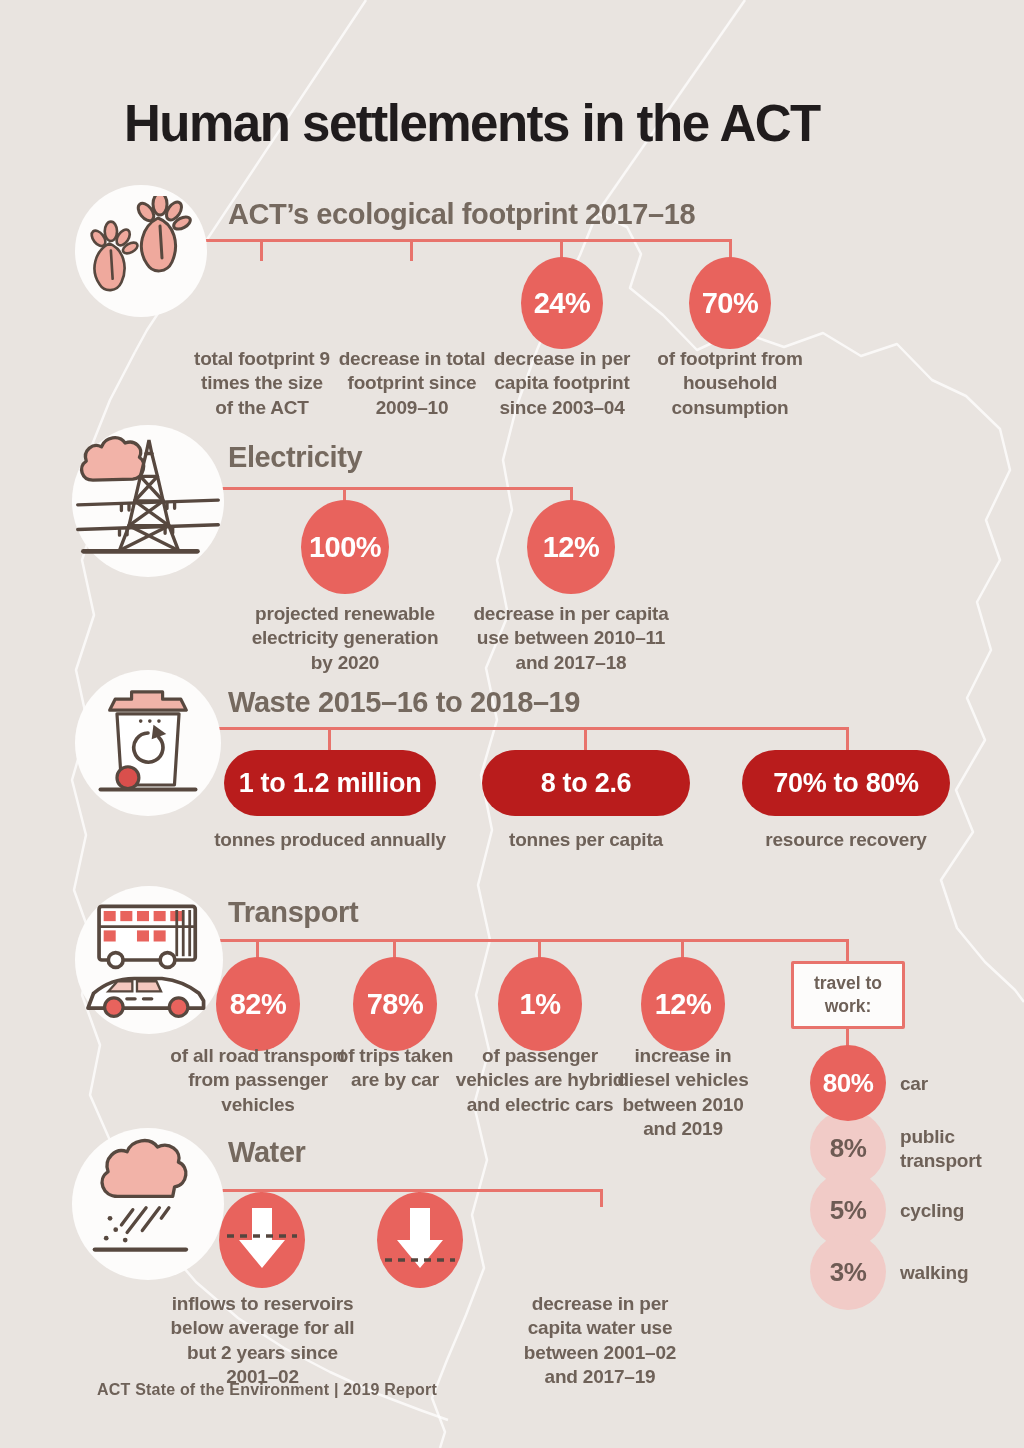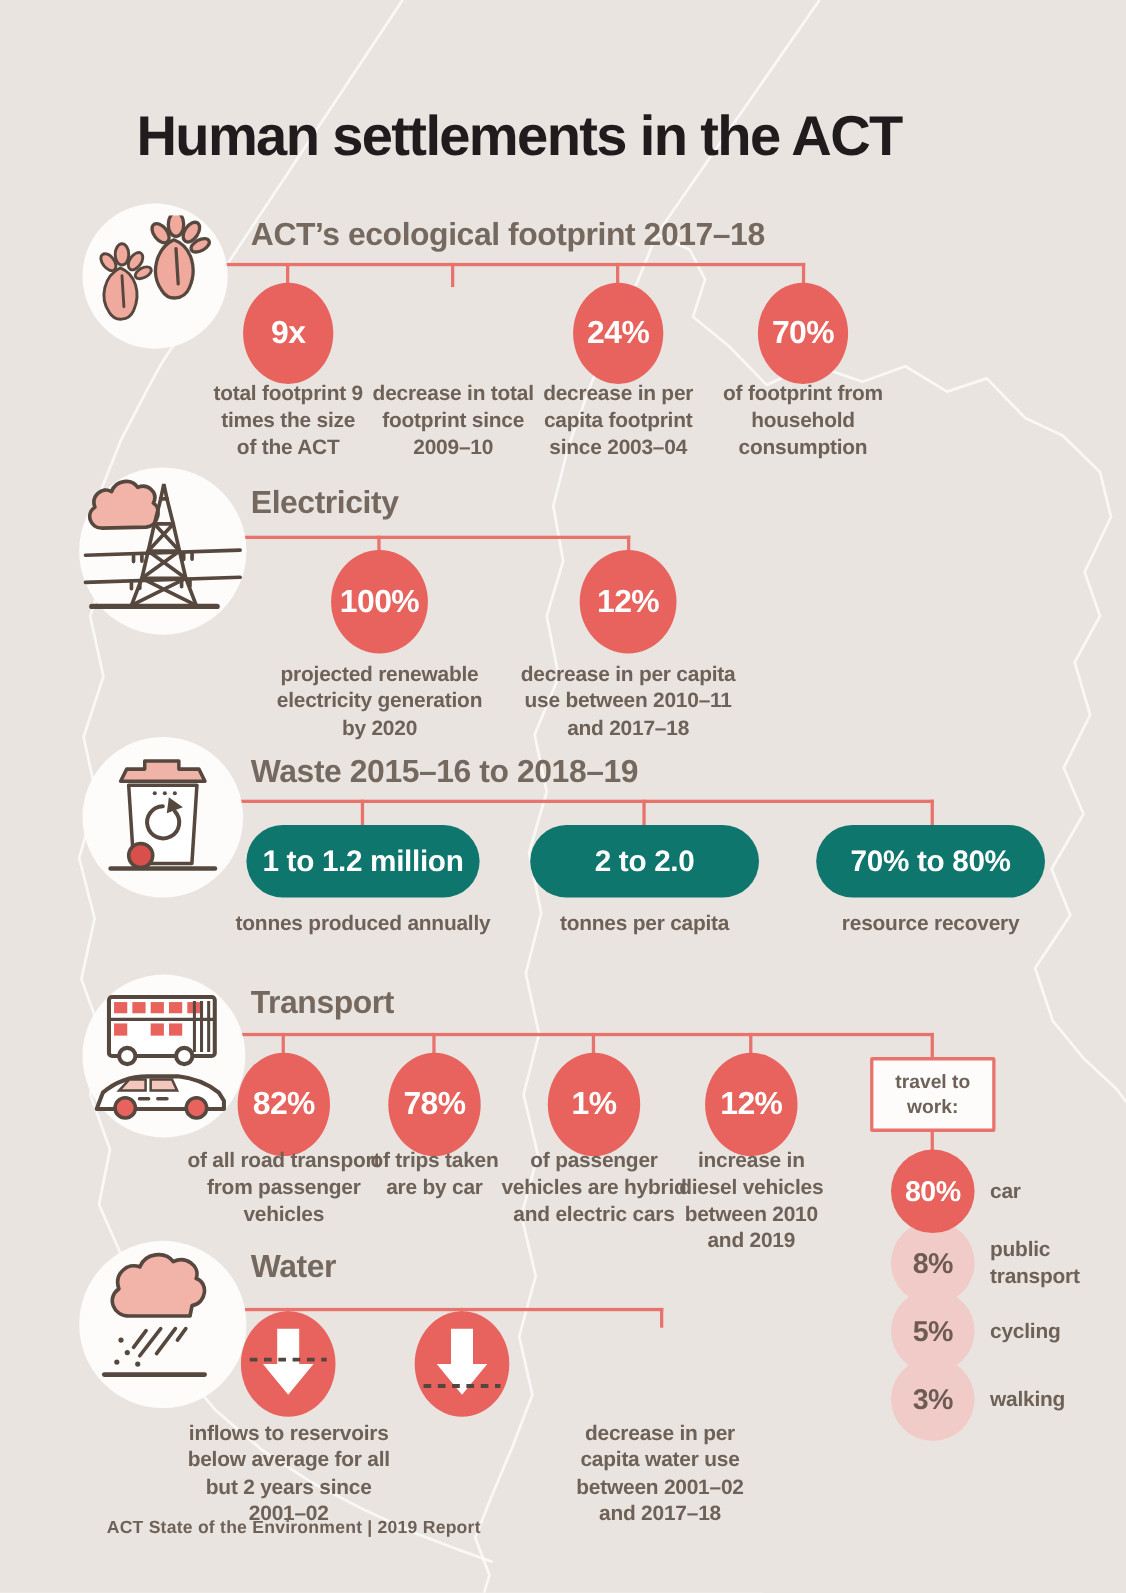--- a/index.html
+++ b/index.html
@@ -23,21 +23,21 @@
   }
   .hline,.vline{position:absolute;background:#E8736C;z-index:1;}
   .hline{height:3px;}
   .vline{width:3px;}
   .stat-circle{
     position:absolute;z-index:2;background:#E8635D;border-radius:50%;
     display:flex;align-items:center;justify-content:center;
     color:#FFFFFF;font-weight:bold;font-size:29px;letter-spacing:-0.5px;
   }
   .pill{
-    position:absolute;z-index:2;background:#0f766e;border-radius:34px;
+    position:absolute;z-index:2;background:#b91c1c;border-radius:34px;
     display:flex;align-items:center;justify-content:center;
     color:#FFFFFF;font-weight:bold;font-size:27px;letter-spacing:-0.3px;
   }
   .caption{
     position:absolute;z-index:2;text-align:center;color:#6E6158;
     font-weight:bold;font-size:19px;line-height:1.28;letter-spacing:-0.2px;
   }
   .travel-box{
     position:absolute;z-index:2;background:#FDFCFB;border:3px solid #E8736C;
     border-radius:2px;display:flex;align-items:center;justify-content:center;
@@ -93,23 +93,20 @@
     </svg>
   </div>
   <div class="section-header" style="left:228px;top:198px;">ACT’s ecological footprint 2017–18</div>
 
   <div class="hline" style="left:200px;top:239px;width:532px;"></div>
   <div class="vline" style="left:260px;top:239px;height:22px;"></div>
   <div class="vline" style="left:410px;top:239px;height:22px;"></div>
   <div class="vline" style="left:560px;top:239px;height:22px;"></div>
   <div class="vline" style="left:729px;top:239px;height:22px;"></div>
 
-  <div class="stat-circle" style="left:221px;top:257px;width:82px;height:92px;">
-      <span>9x</span>
-    </div>
   <div class="stat-circle" style="left:521px;top:257px;width:82px;height:92px;">
       <span>24%</span>
     </div>
   <div class="stat-circle" style="left:689px;top:257px;width:82px;height:92px;">
       <span>70%</span>
     </div>
 
   <div class="caption" style="left:192px;top:347px;width:140px;">total footprint 9 times the size of the ACT</div>
   <div class="caption" style="left:337px;top:347px;width:150px;">decrease in total footprint since 2009–10</div>
   <div class="caption" style="left:482px;top:347px;width:160px;">decrease in per capita footprint since 2003–04</div>
@@ -170,21 +167,21 @@
 
   <div class="hline" style="left:212px;top:727px;width:637px;"></div>
   <div class="vline" style="left:328px;top:727px;height:26px;"></div>
   <div class="vline" style="left:584px;top:727px;height:26px;"></div>
   <div class="vline" style="left:846px;top:727px;height:26px;"></div>
 
   <div class="pill" style="left:224px;top:750px;width:212px;height:66px;">
       <span>1 to 1.2 million</span>
     </div>
   <div class="pill" style="left:482px;top:750px;width:208px;height:66px;">
-      <span>2 to 2.0</span>
+      <span>8 to 2.6</span>
     </div>
   <div class="pill" style="left:742px;top:750px;width:208px;height:66px;">
       <span>70% to 80%</span>
     </div>
 
   <div class="caption" style="left:210px;top:828px;width:240px;">tonnes produced annually</div>
   <div class="caption" style="left:466px;top:828px;width:240px;">tonnes per capita</div>
   <div class="caption" style="left:726px;top:828px;width:240px;">resource recovery</div>
 
   <div class="icon-circle" style="left:75px;top:886px;width:148px;height:148px;">
@@ -294,17 +291,17 @@
     </svg>
   </div>
   <div class="stat-circle" style="left:377px;top:1192px;width:86px;height:96px;">
     <svg width="86" height="96" viewBox="0 0 86 96">
       <path d="M33,16 h20 v32 h13 L43,76 L20,48 h13 Z" fill="#FFFFFF"></path>
       <line x1="8" y1="68" x2="78" y2="68" stroke="#54463E" stroke-width="3.5" stroke-dasharray="7 6"></line>
     </svg>
   </div>
 
   <div class="caption" style="left:170px;top:1292px;width:185px;">inflows to reservoirs below average for all but 2 years since 2001–02</div>
-  <div class="caption" style="left:505px;top:1292px;width:190px;">decrease in per capita water use between 2001–02 and 2017–18</div>
+  <div class="caption" style="left:505px;top:1292px;width:190px;">decrease in per capita water use between 2001–02 and 2017–19</div>
 
   <div class="footer-note">ACT State of the Environment  |  2019 Report</div>
 
 </div>
 
 </body></html>

